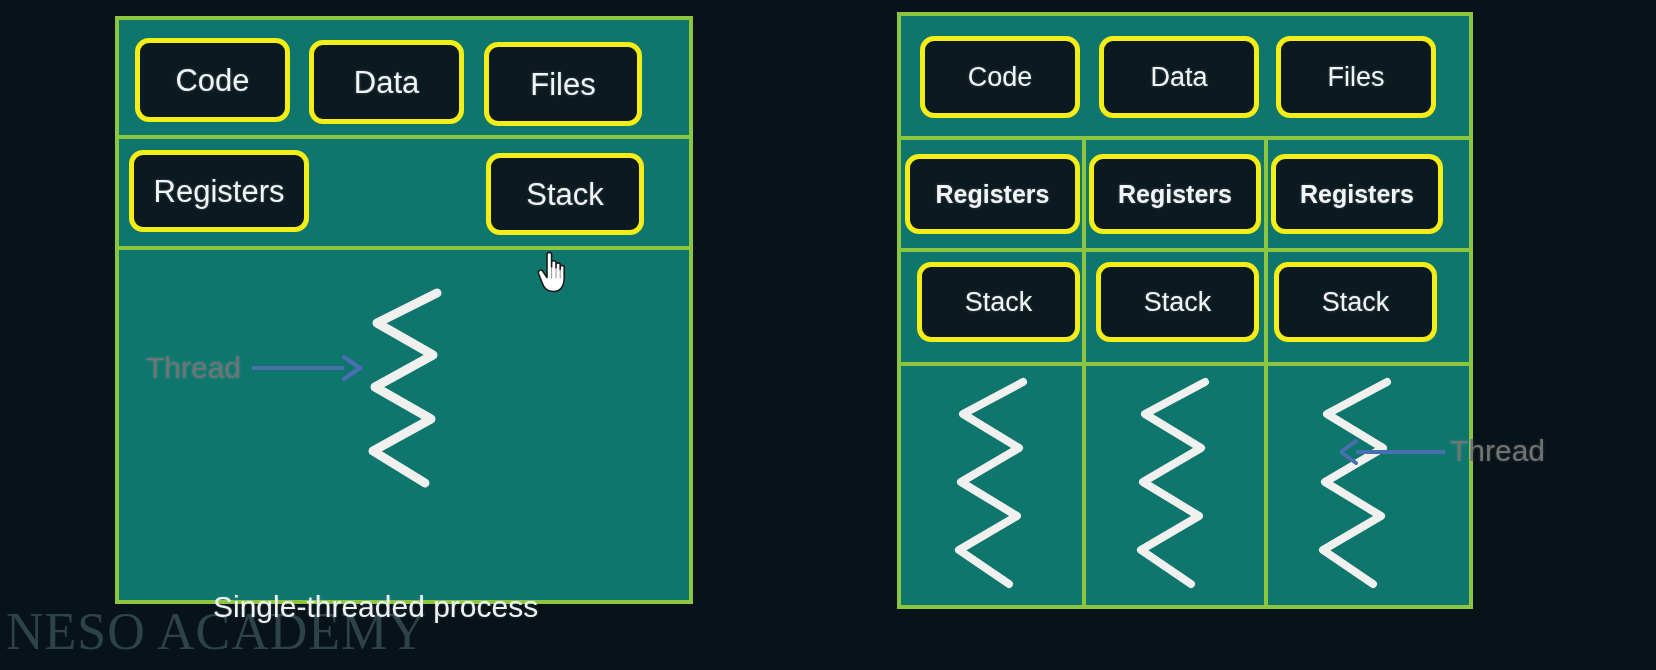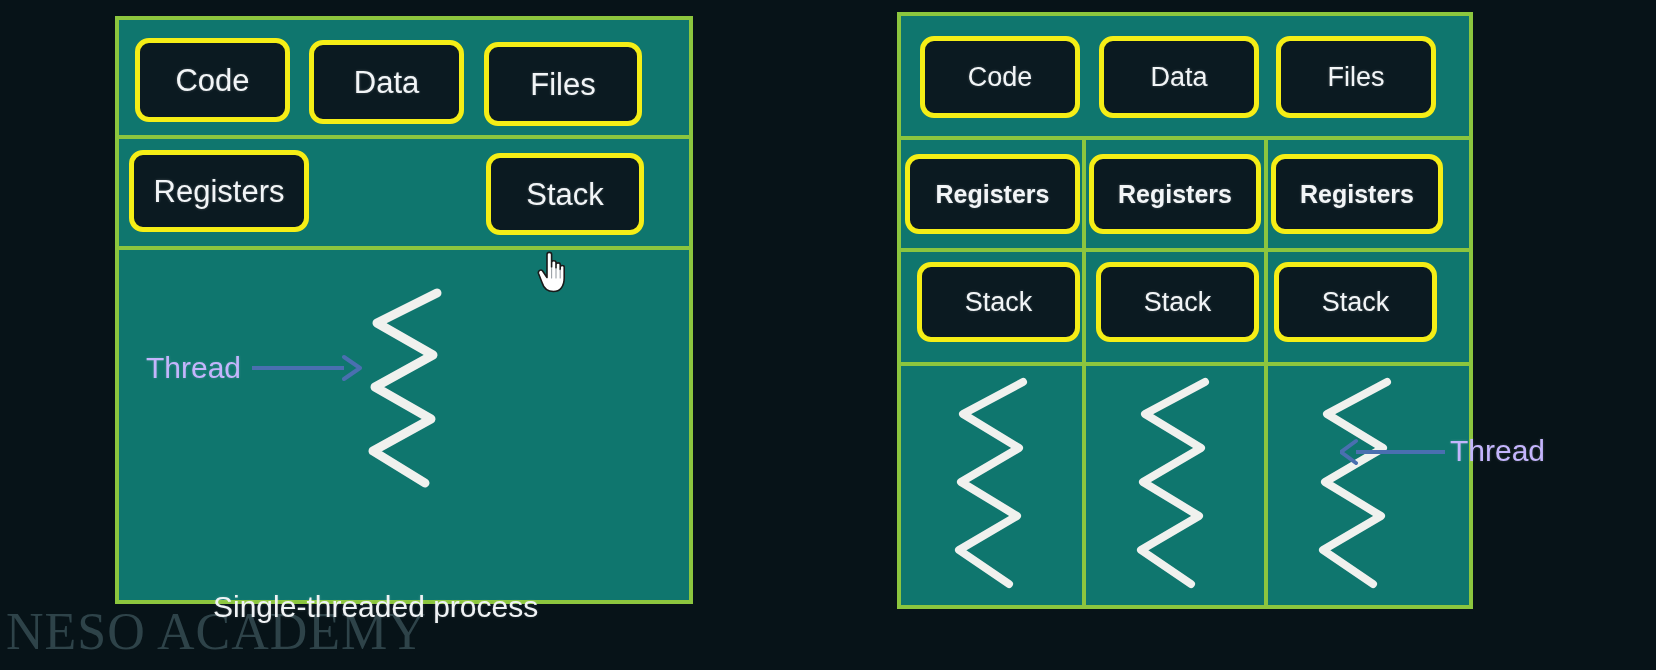--- a/index.html
+++ b/index.html
@@ -88,21 +88,21 @@
     font-family: "Liberation Sans", sans-serif;
     text-shadow: 0 0 3px rgba(255,255,255,0.2);
   }
   #caption-single { left: 213px; top: 590px; }
   #caption-multi  { left: 963px; top: 593px; }
 
   
   .thread-label {
     position: absolute;
     font-size: 30px;
-    color: #c4b5fd;
+    color: #737373;
     white-space: nowrap;
     font-family: "Liberation Sans", sans-serif;
     text-shadow: 0 0 3px rgba(255,255,255,0.2);
   }
   #thread-label-left  { left: 146px; top: 351px; }
   #thread-label-right { left: 1450px; top: 434px; }
 
   .annot-svg { position: absolute; pointer-events: none; }
 
   

